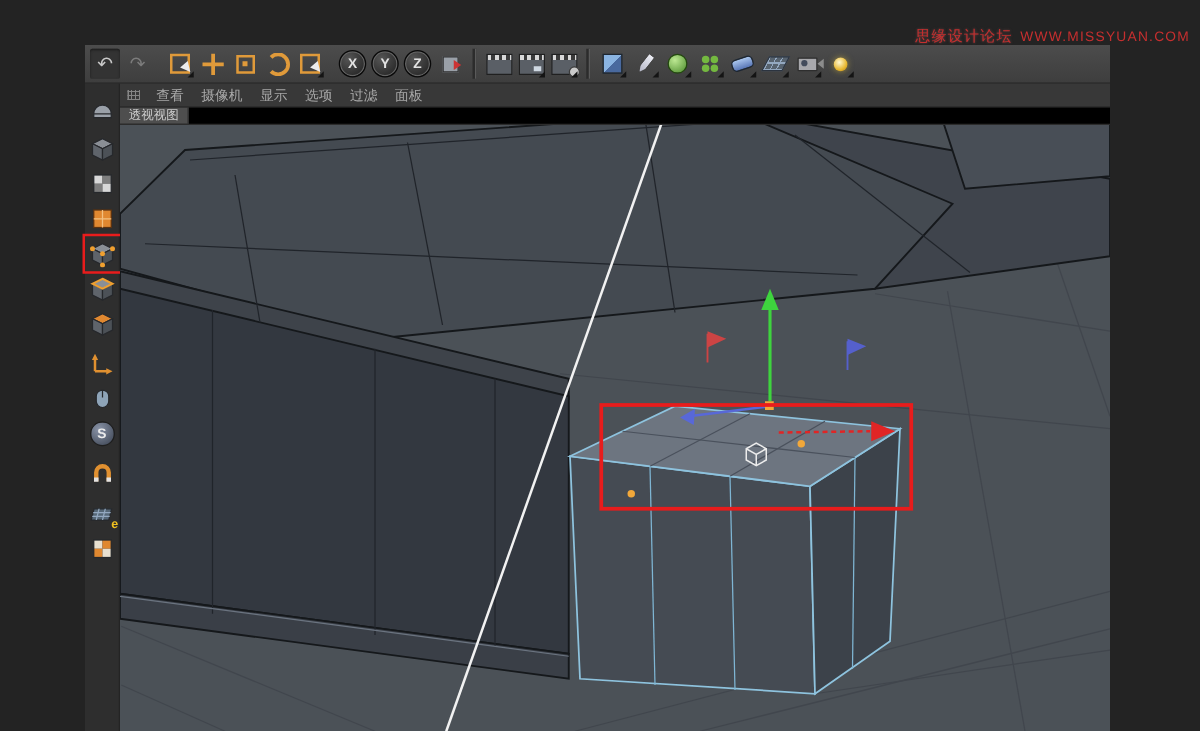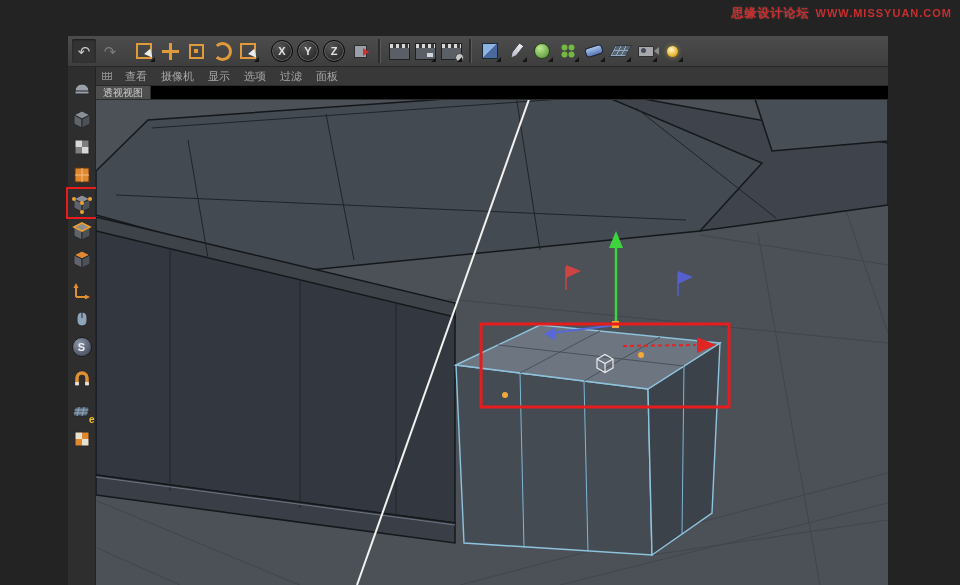--- a/index.html
+++ b/index.html
@@ -1,20 +1,20 @@
 <!DOCTYPE html>
 <html><head>
 <meta charset="utf-8">
 <style>
   html,body{margin:0;padding:0;}
   body{width:960px;height:585px;background:#232323;position:relative;overflow:hidden;
        font-family:"Liberation Sans",sans-serif;}
 
   
-  .watermark{position:absolute;top:5px;right:8px;font-size:12px;font-weight:bold;
+  .watermark{position:absolute;top:21px;right:8px;font-size:12px;font-weight:normal;
              color:#c62f2f;letter-spacing:1px;white-space:nowrap;}
   .watermark .cn{text-shadow:0 0 2px #7c4a4a;margin-right:6px;}
   .watermark .url{font-size:11px;}
 
   
   .app{position:absolute;left:68px;top:36px;width:820px;height:549px;background:#3c3c3c;}
 
   
   .toolbar{height:30px;background:linear-gradient(#4c4c4c,#3e3e3e);
            border-bottom:1px solid #262626;display:flex;align-items:center;

